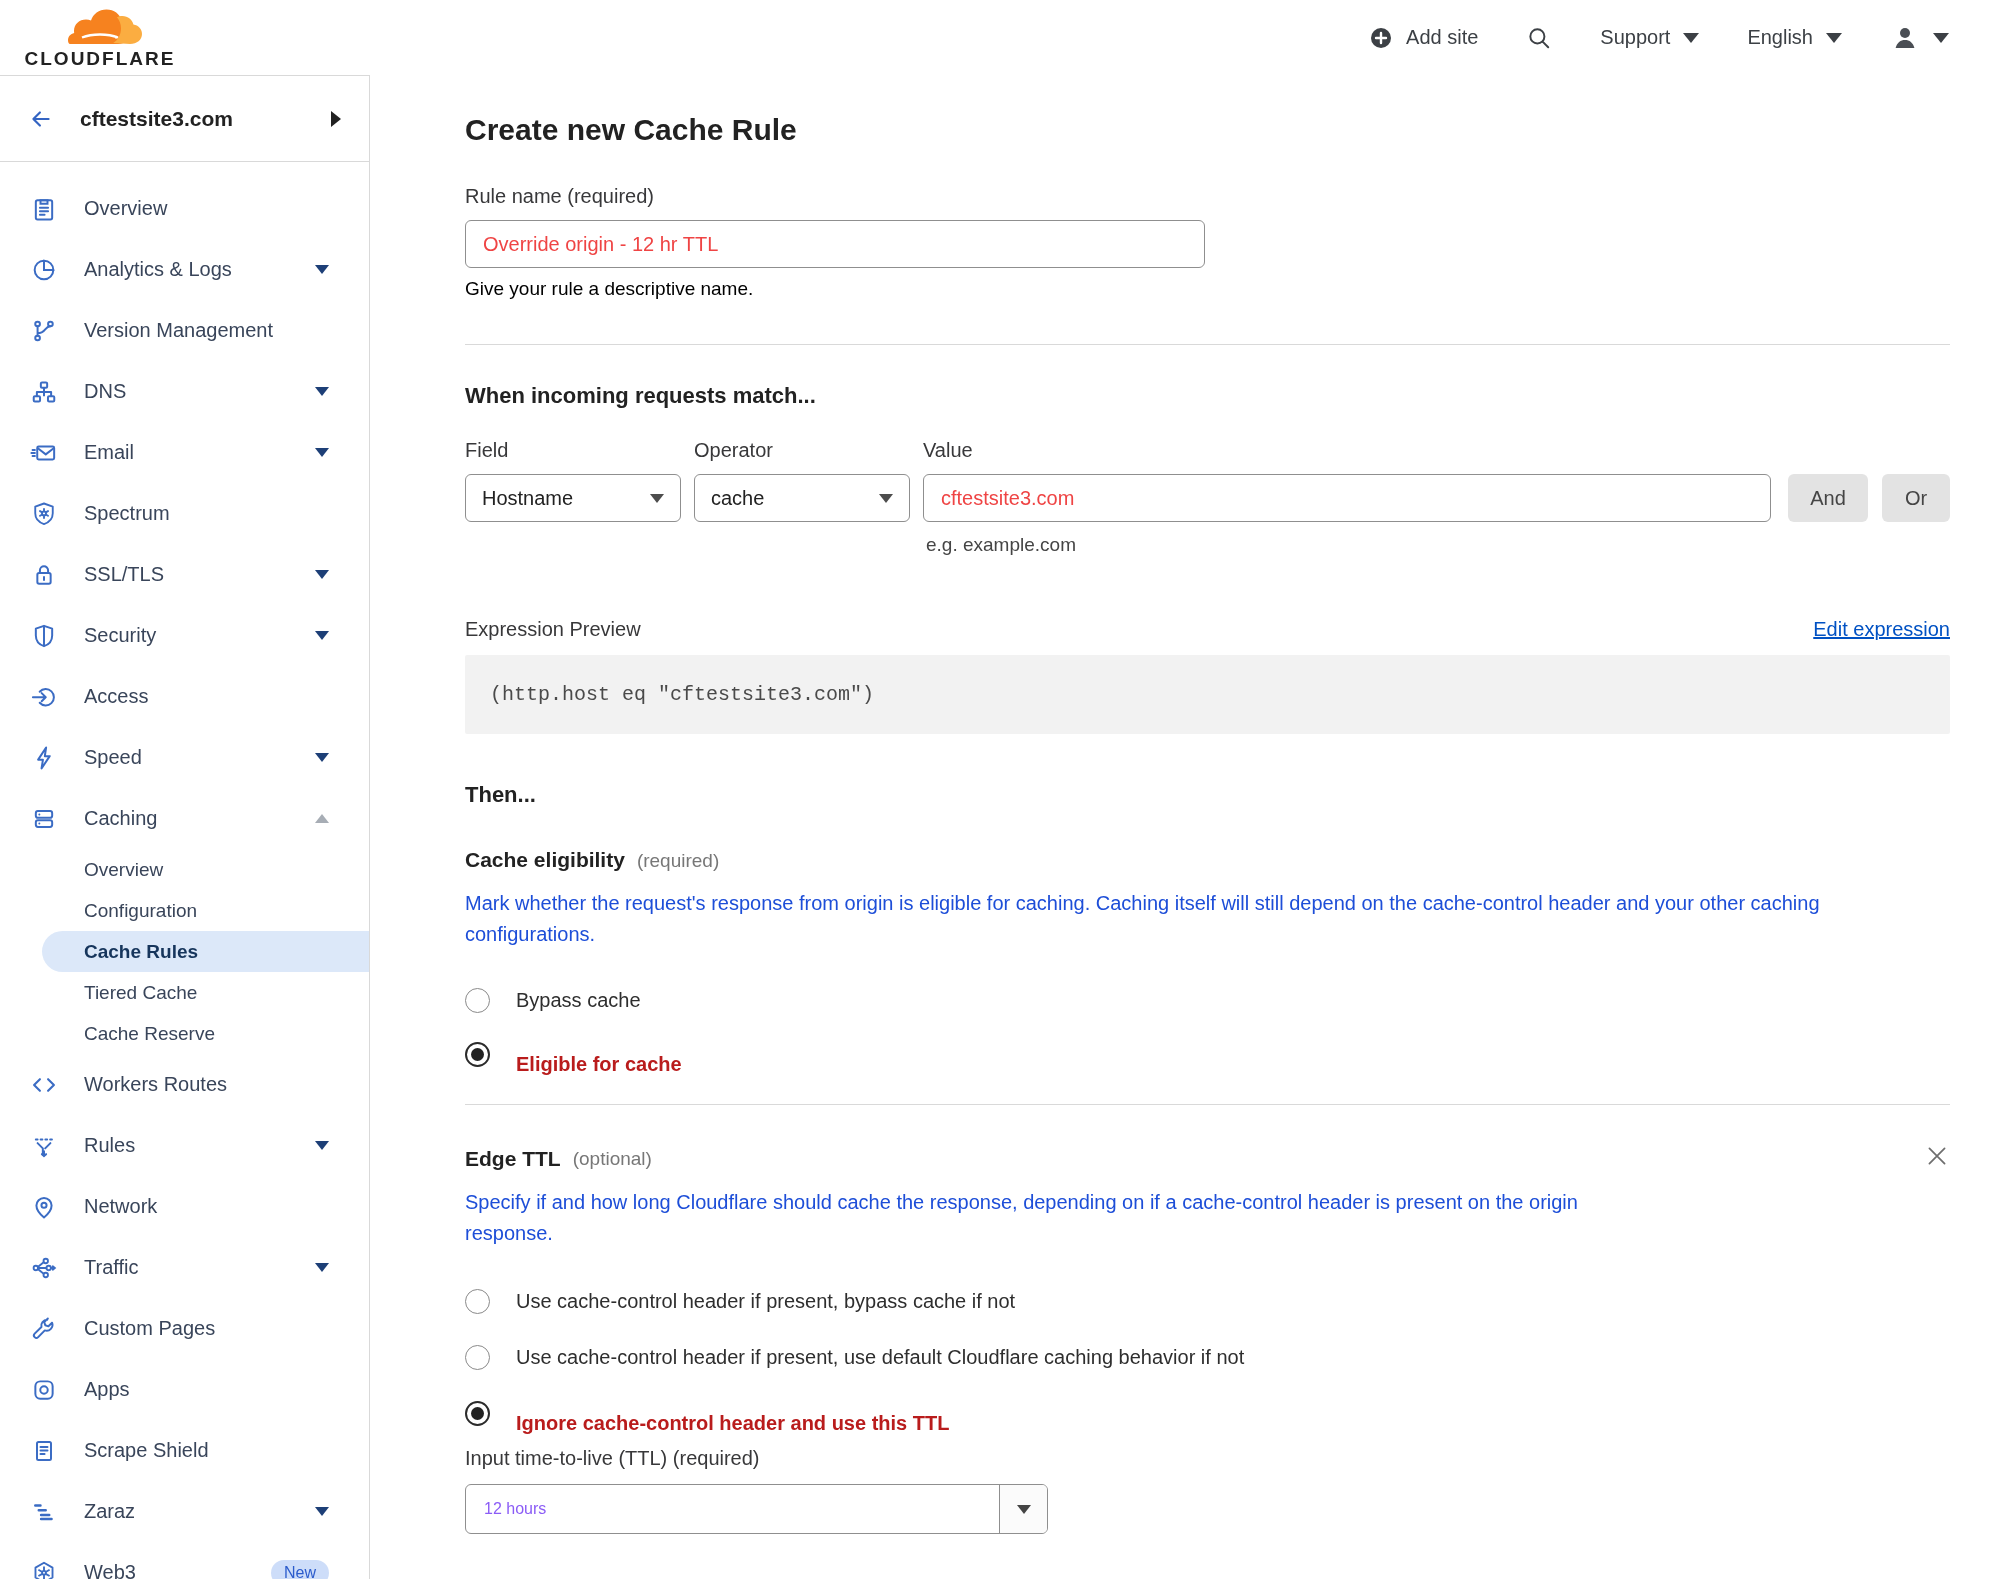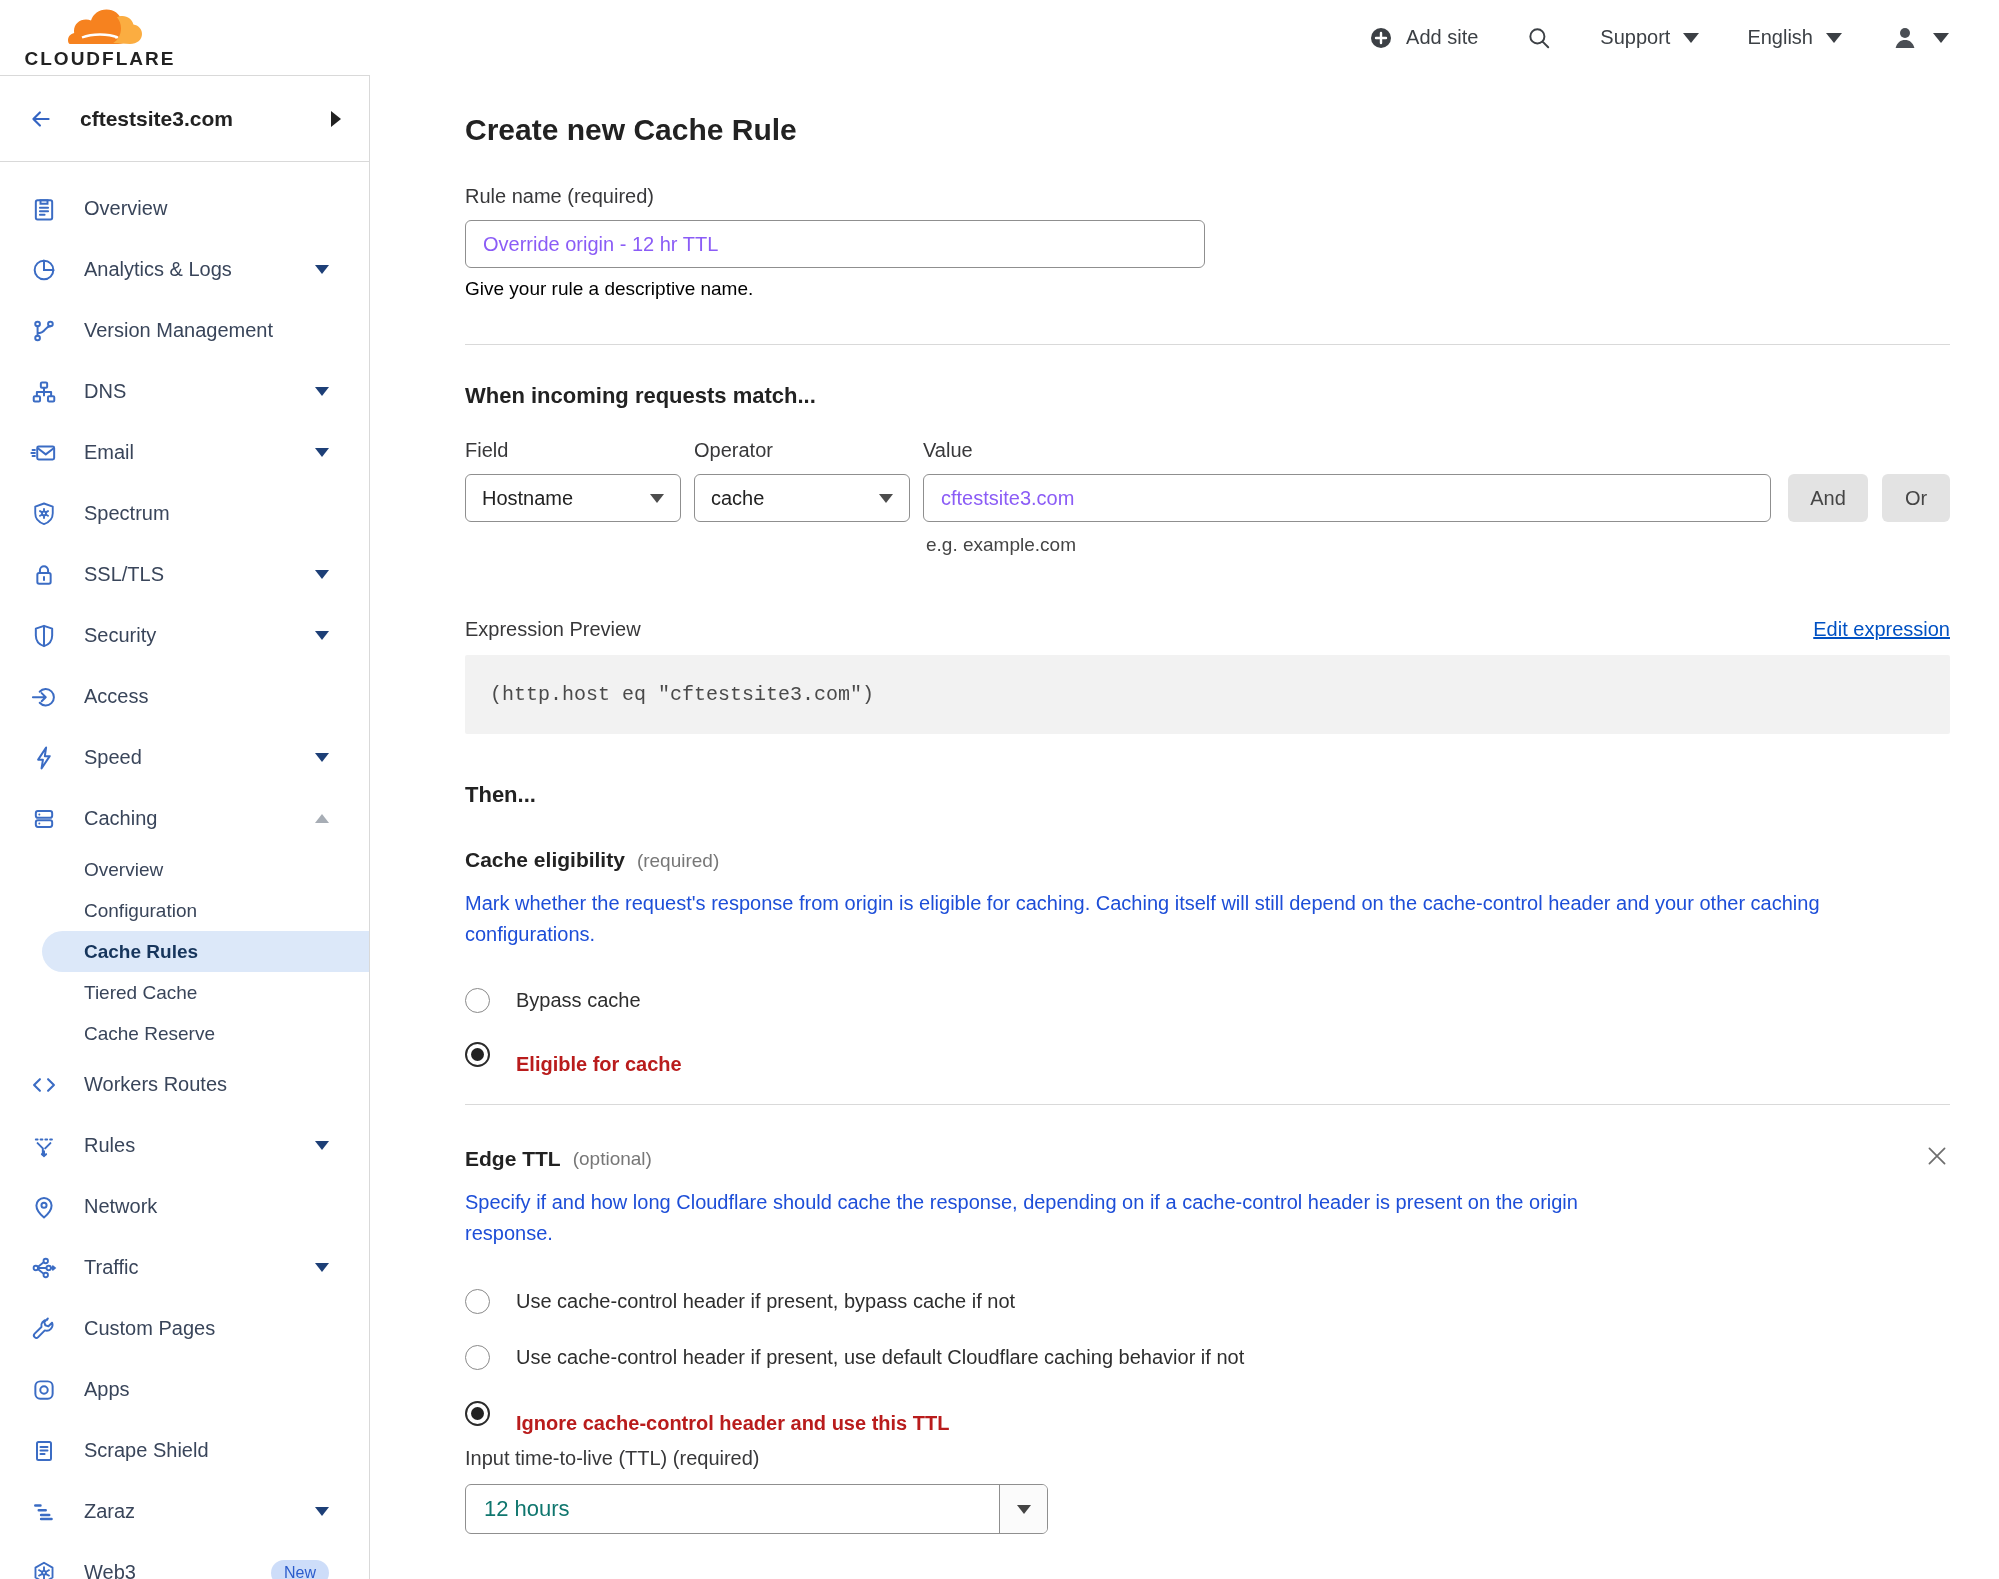--- a/index.html
+++ b/index.html
@@ -39,21 +39,21 @@
   .sub-row.selected { margin-left:42px; padding-left:42px; background:#dce8f9;
     border-radius:24px 0 0 24px; font-weight:bold; color:#16355c; }
   .badge { margin-left:16px; background:#cdddf9; color:#2c5ccc; font-size:16px;
     padding:4px 13px; border-radius:999px; }
 
   
   .main { flex:1; padding:38px 51px 0 95px; }
   .page-title { font-size:30px; font-weight:bold; color:#222; }
   .field-label { font-size:20px; color:#38383a; margin-top:38px; }
   .text-input { margin-top:12px; width:740px; height:48px; border:1px solid #8f8f8f;
-    border-radius:6px; font-size:20px; color:#8b5cf6; padding:0 17px;
+    border-radius:6px; font-size:20px; color:#ef4444; padding:0 17px;
     font-family:"Liberation Sans", sans-serif; background:#fff; }
   .help { font-size:19px; color:#000000; margin-top:10px; }
   .divider { border:none; border-top:1px solid #d9d9d9; margin-top:44px; }
   .section-h { font-size:22px; font-weight:bold; color:#222; margin-top:38px; }
 
   .match-grid { display:flex; gap:13px; margin-top:30px; align-items:flex-end; }
   .col-label { font-size:20px; color:#38383a; margin-bottom:12px; }
   .selectbox { height:48px; border:1px solid #8f8f8f; border-radius:6px; background:#fff;
     display:flex; align-items:center; padding:0 16px; font-size:20px; color:#222; cursor:pointer; }
   .selectbox .tri-s { margin-left:auto; width:0; height:0; border-left:7px solid transparent;
@@ -83,21 +83,21 @@
   .radio.checked::after { content:""; position:absolute; left:4px; top:4px; width:13px; height:13px;
     border-radius:50%; background:#222; }
   .radio-label { font-size:20px; color:#2e2e2e; }
   .radio-label.bold { font-weight:bold; color:#b91c1c;margin-top:20px; }
 
   .ttl-head { display:flex; justify-content:flex-start; align-items:center; margin-top:42px; position:relative; }
   .close-x { position:absolute; right:0; top:-4px; cursor:pointer; }
 
   .ttl-select { margin-top:14px; width:583px; height:50px; border:1px solid #8f8f8f; border-radius:6px;
     display:flex; align-items:stretch; overflow:hidden; background:#fff; cursor:pointer; }
-  .ttl-value { flex:1; display:flex; align-items:center; padding:0 18px; font-size:22px; color:#0f766e; }
+  .ttl-value { flex:1; display:flex; align-items:center; padding:0 18px; font-size:16px; color:#8b5cf6; }
   .ttl-btn { width:48px; border-left:1px solid #8f8f8f; background:#fbfbfb; display:flex;
     align-items:center; justify-content:center; }
   .ttl-btn .tri-s { width:0; height:0; border-left:7px solid transparent; border-right:7px solid transparent;
     border-top:9px solid #444; }
 </style>
 </head>
 <body>
 
 <div class="topbar">
   <div class="brand">

